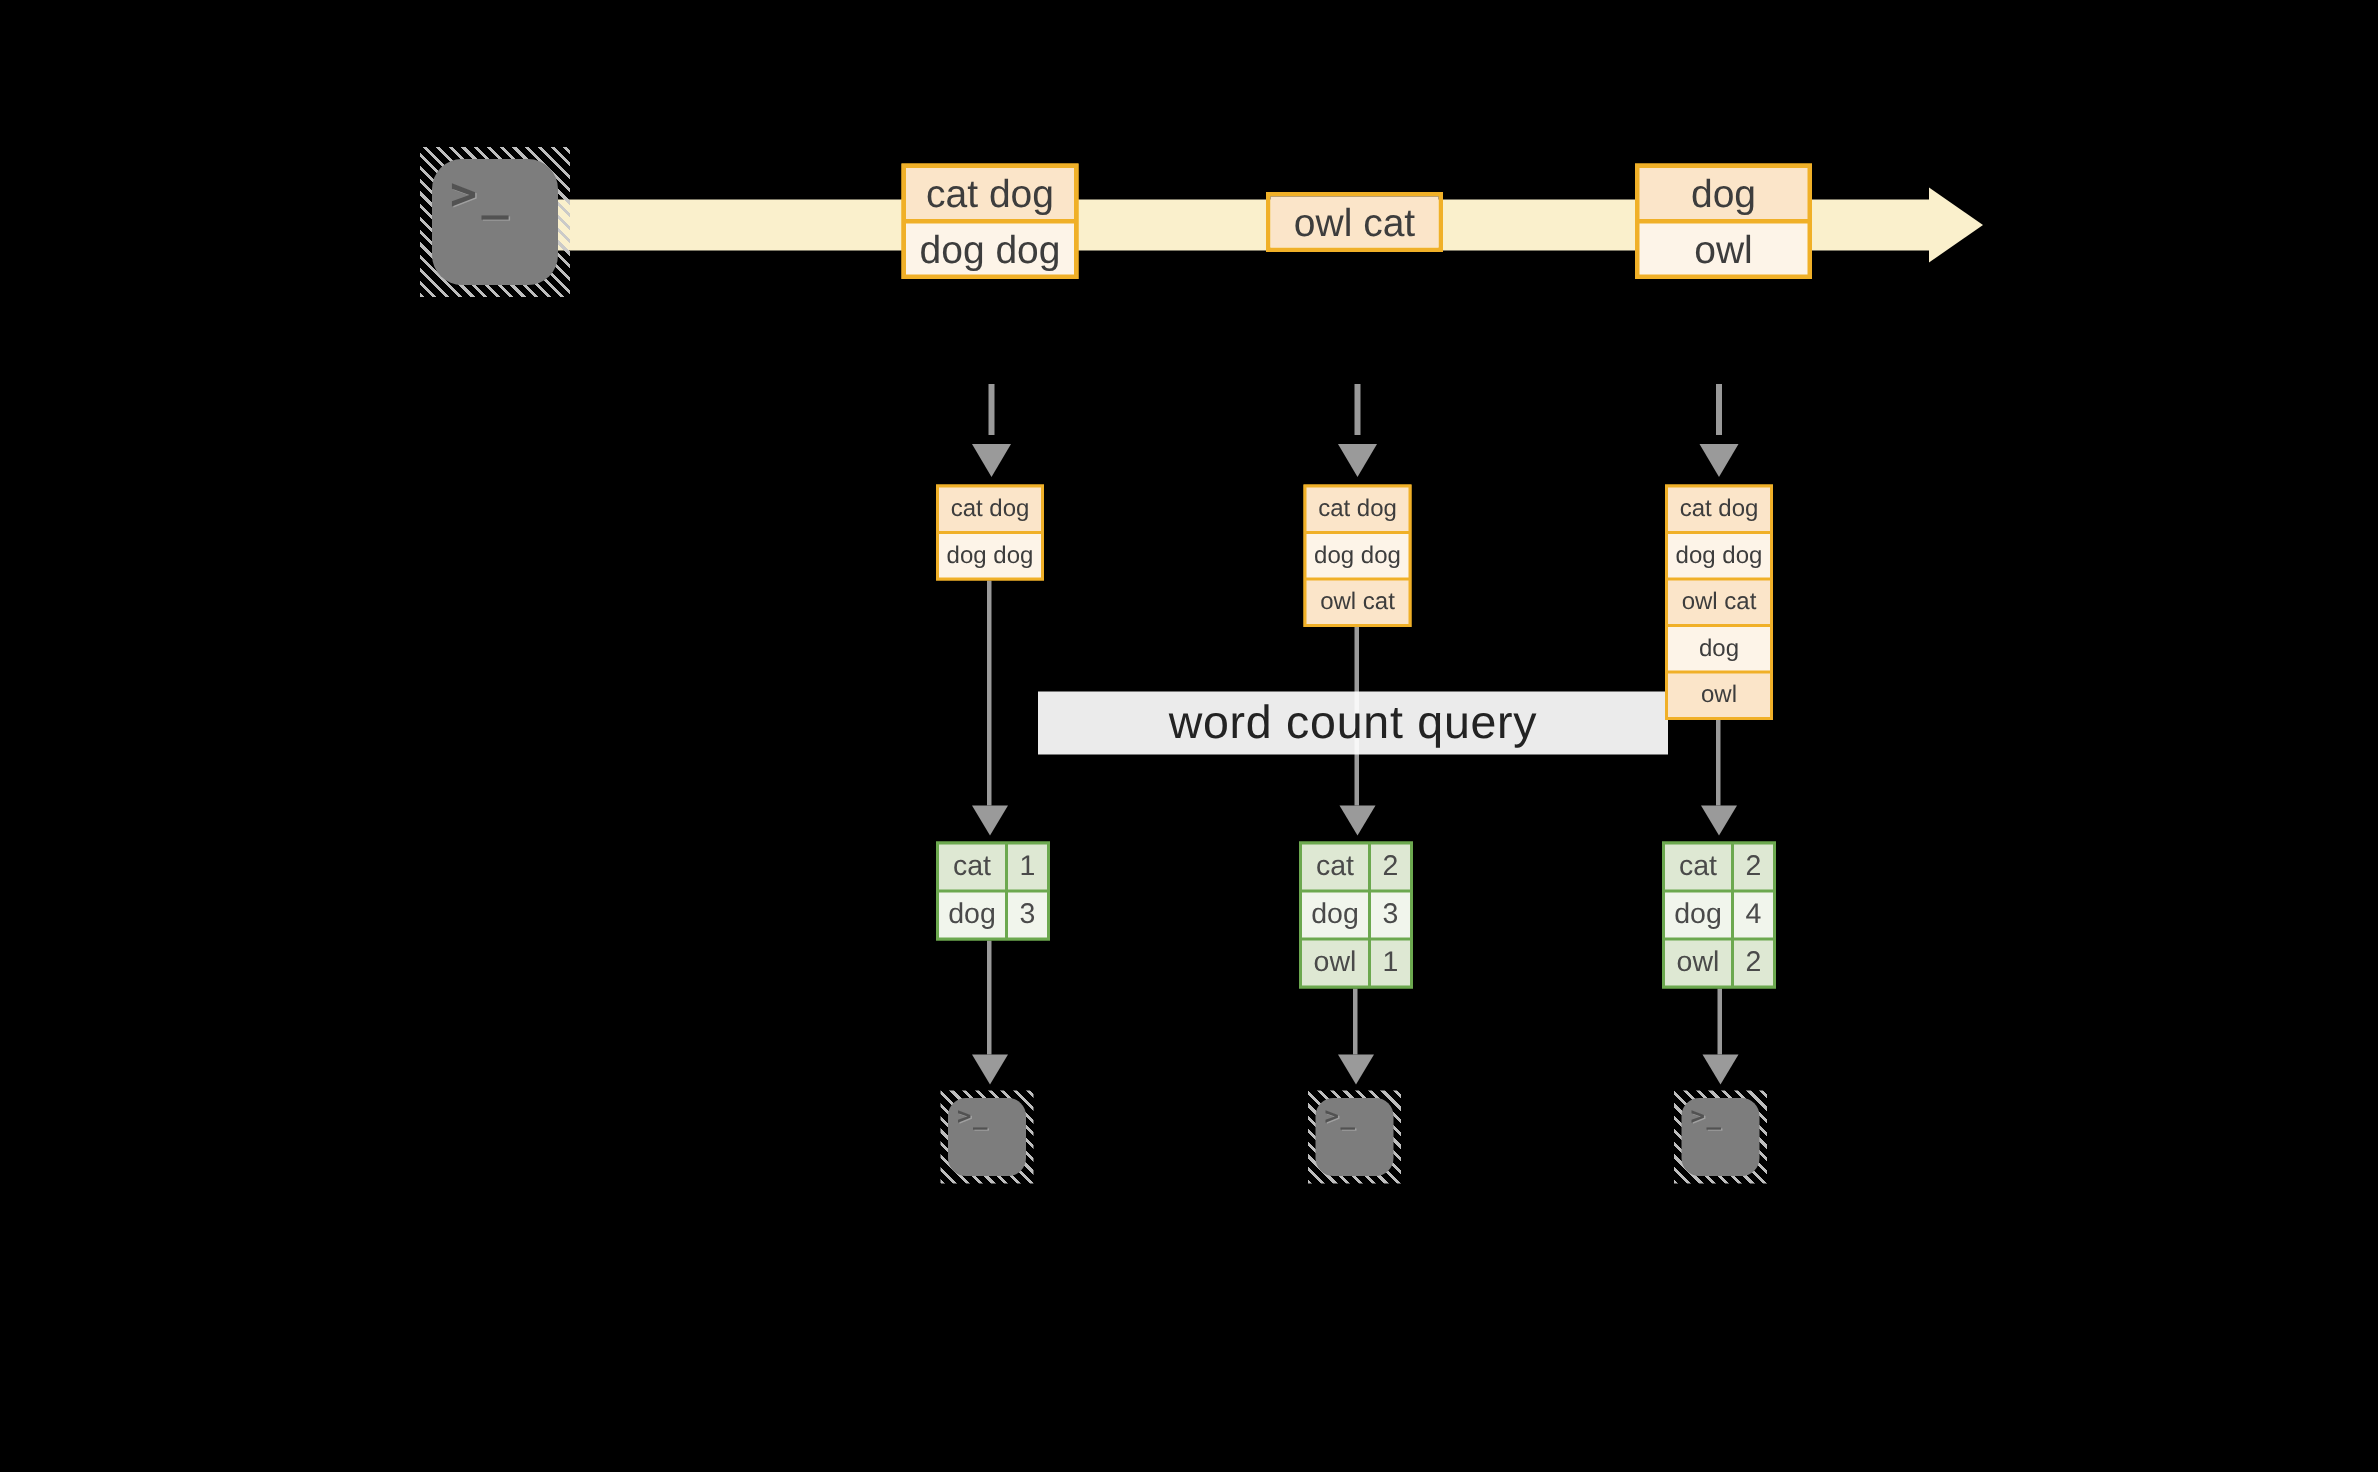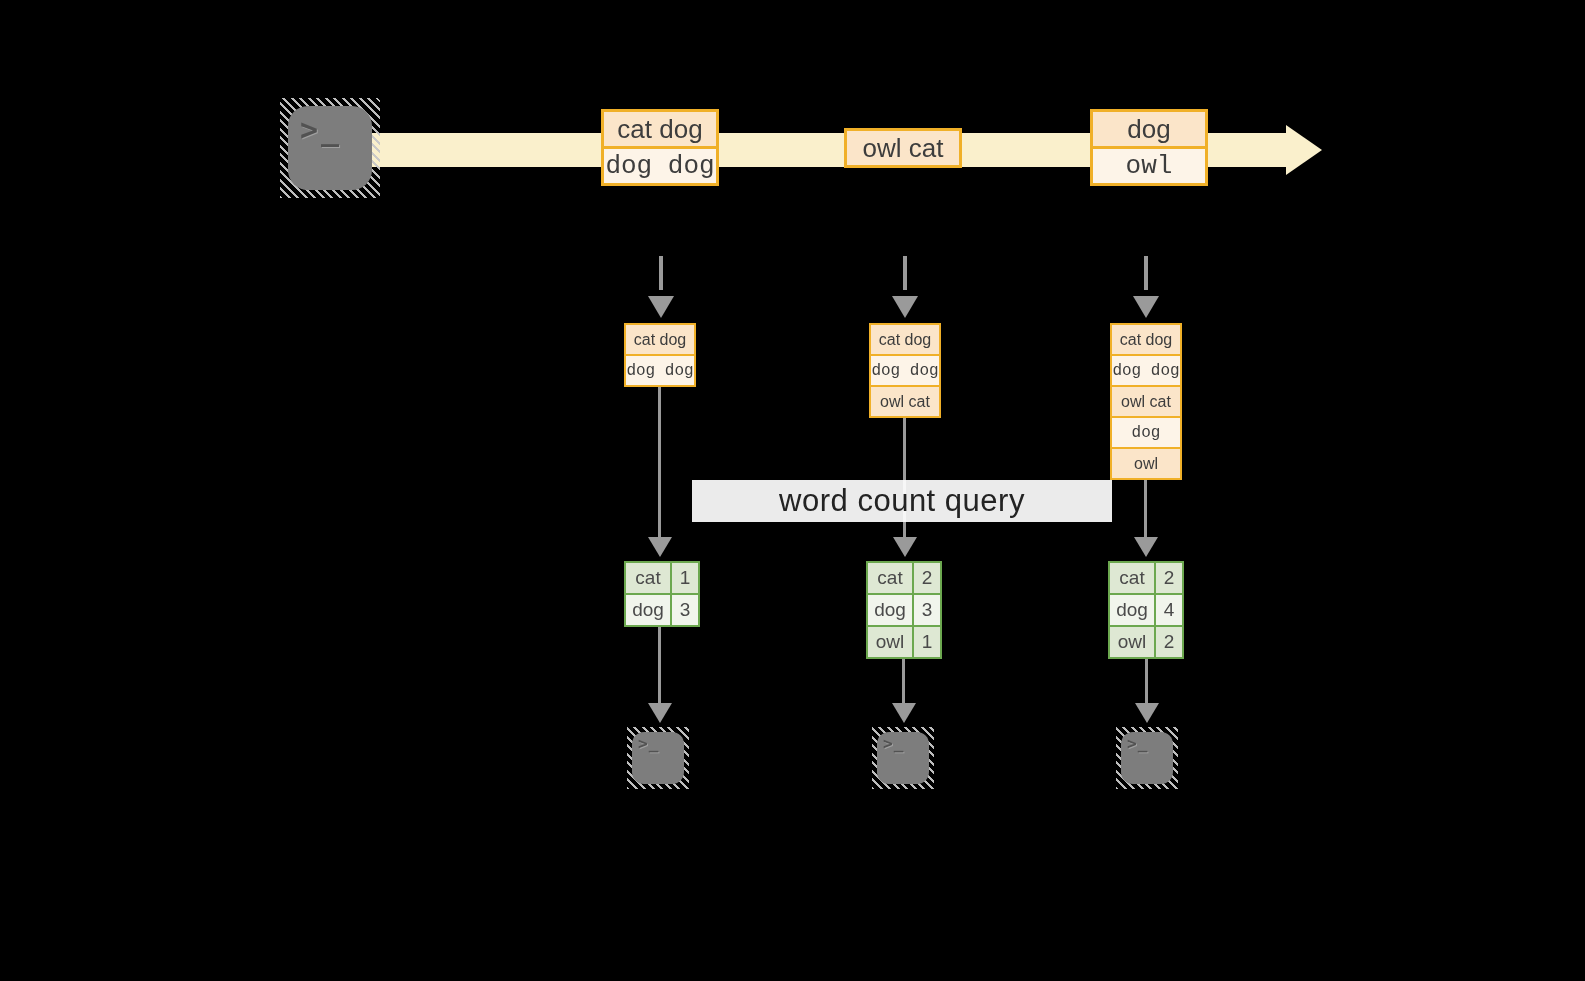--- a/index.html
+++ b/index.html
@@ -27,30 +27,30 @@
   
   .recbox{position:absolute;border:3px solid var(--orange);background:var(--orange);
     display:flex;flex-direction:column;gap:3px;z-index:3;}
   .recrow{width:112px;height:34px;display:flex;align-items:center;justify-content:center;
     font-size:26px;color:var(--ink);}
   .accbox{position:absolute;border:2px solid var(--orange);background:var(--orange);
     display:flex;flex-direction:column;gap:2px;z-index:5;}
   .accrow{width:68px;height:29px;display:flex;align-items:center;justify-content:center;
     font-size:16px;color:var(--ink);}
   .fill-a{background:var(--peach);}
-  .fill-b{background:var(--cream);font-family:Liberation Mono, monospace;}
+  .fill-b{background:var(--cream);}
   
   .dseg{position:absolute;width:4px;height:34px;background:var(--arrowgray);z-index:2;}
   .dhead{position:absolute;width:0;height:0;border-left:13px solid transparent;
     border-right:13px solid transparent;border-top:22px solid var(--arrowgray);z-index:2;}
   .vline{position:absolute;width:3px;background:var(--arrowgray);z-index:2;}
   .vhead{position:absolute;width:0;height:0;border-left:12px solid transparent;
     border-right:12px solid transparent;border-top:20px solid var(--arrowgray);z-index:2;}
   
-  .banner{position:absolute;left:692px;top:480px;width:420px;height:42px;
+  .banner{position:absolute;left:692px;top:461px;width:420px;height:42px;
     background:rgba(255,255,255,0.92);z-index:4;display:flex;align-items:center;justify-content:center;
     font-size:31px;color:#232323;letter-spacing:0.5px;}
   
   .ctable{position:absolute;display:grid;grid-template-columns:44px 26px;grid-auto-rows:30px;
     gap:2px;border:2px solid var(--green);background:var(--green);z-index:5;}
   .cell{display:flex;align-items:center;justify-content:center;font-size:19px;color:#4a4a4a;}
   
   .term{position:absolute;z-index:6;
     background:repeating-linear-gradient(45deg,rgba(200,200,200,0.95) 0 2px,rgba(0,0,0,0) 2px 6px);}
   .term-inner{position:absolute;background:var(--termgray);}

